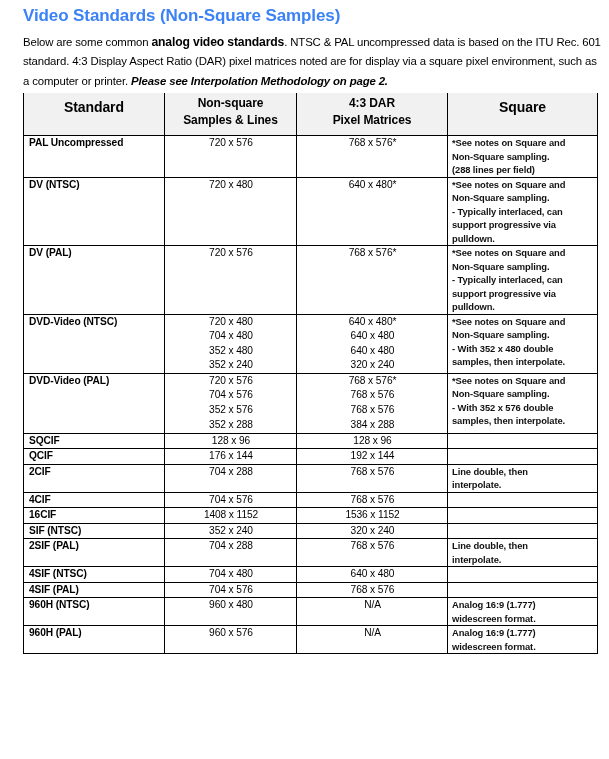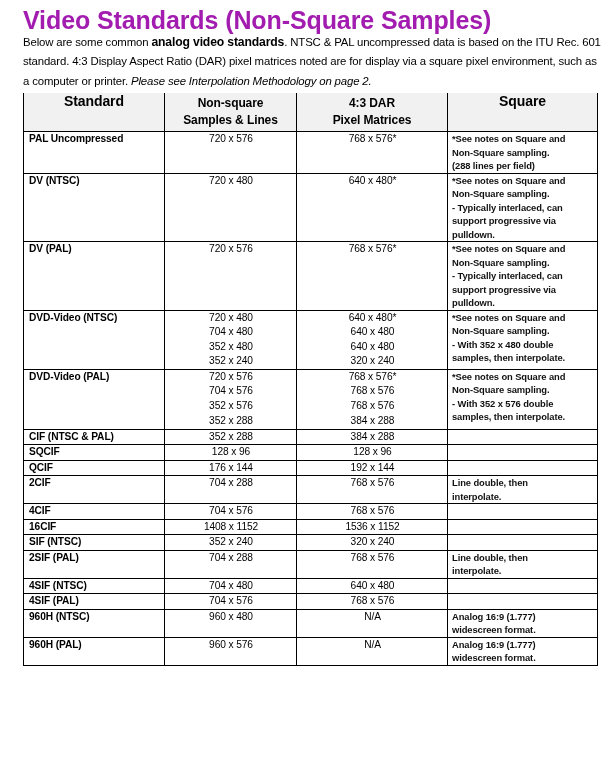--- a/index.html
+++ b/index.html
@@ -12,37 +12,37 @@
       height: 759px;
       position: relative;
       overflow: hidden;
       font-family: "Liberation Sans", "DejaVu Sans", sans-serif;
       color: #000;
     }
     .title {
       position: absolute;
       left: 23px;
       top: 6px;
-      font-size: 25px;
+      font-size: 17px;
       font-weight: bold;
-      color: #a21caf;
+      color: #3b82f6;
       letter-spacing: -0.1px;
       white-space: nowrap;
     }
     .intro {
       position: absolute;
       left: 23px;
       top: 33px;
       width: 580px;
       font-size: 11.4px;
       line-height: 19.4px;
       letter-spacing: -0.15px;
     }
     .intro .em-bold { font-weight: bold; font-size: 12.2px; }
-    .intro .em-it { font-weight: normal; font-style: italic; }
+    .intro .em-it { font-weight: bold; font-style: italic; }
 
     table.std {
       position: absolute;
       left: 23px;
       top: 93px;
       width: 574px;
       border-collapse: collapse;
       table-layout: fixed;
       font-size: 10.2px;
       letter-spacing: -0.1px;
@@ -56,21 +56,21 @@
       background: #f1f1f1;
       font-weight: bold;
       border-left: 1.5px solid #000;
       border-right: 1.5px solid #000;
       border-bottom: 1.5px solid #000;
       border-top: none;
       vertical-align: top;
       height: 36px;
       padding: 2px 2px 0 2px;
     }
-    table.std th.h-big { font-size: 14px; padding-top: 0; }
+    table.std th.h-big { font-size: 14px; padding-top: 6px; }
     table.std th.h-small { font-size: 12px; line-height: 16.5px; font-weight: bold; }
 
     table.std td {
       border: 1.5px solid #000;
       vertical-align: top;
       padding: 0 4px 0 5px;
       line-height: 14.5px;
     }
     table.std td.std-name { font-weight: bold; }
     table.std td.center { text-align: center; }
@@ -190,30 +190,20 @@
           <span class="line">384 x 288</span>
         </td>
         <td class="notes">
           <span class="line">*See notes on Square and</span>
           <span class="line">Non-Square sampling.</span>
           <span class="line">- With 352 x 576 double</span>
           <span class="line">samples, then interpolate.</span>
         </td>
       </tr>
       <tr style="height: 15px;">
-        <td class="std-name">CIF (NTSC &amp; PAL)</td>
-        <td class="center">
-          <span class="line">352 x 288</span>
-        </td>
-        <td class="center">
-          <span class="line">384 x 288</span>
-        </td>
-        <td class="notes"></td>
-      </tr>
-      <tr style="height: 15px;">
         <td class="std-name">SQCIF</td>
         <td class="center">
           <span class="line">128 x 96</span>
         </td>
         <td class="center">
           <span class="line">128 x 96</span>
         </td>
         <td class="notes"></td>
       </tr>
       <tr style="height: 15px;">

